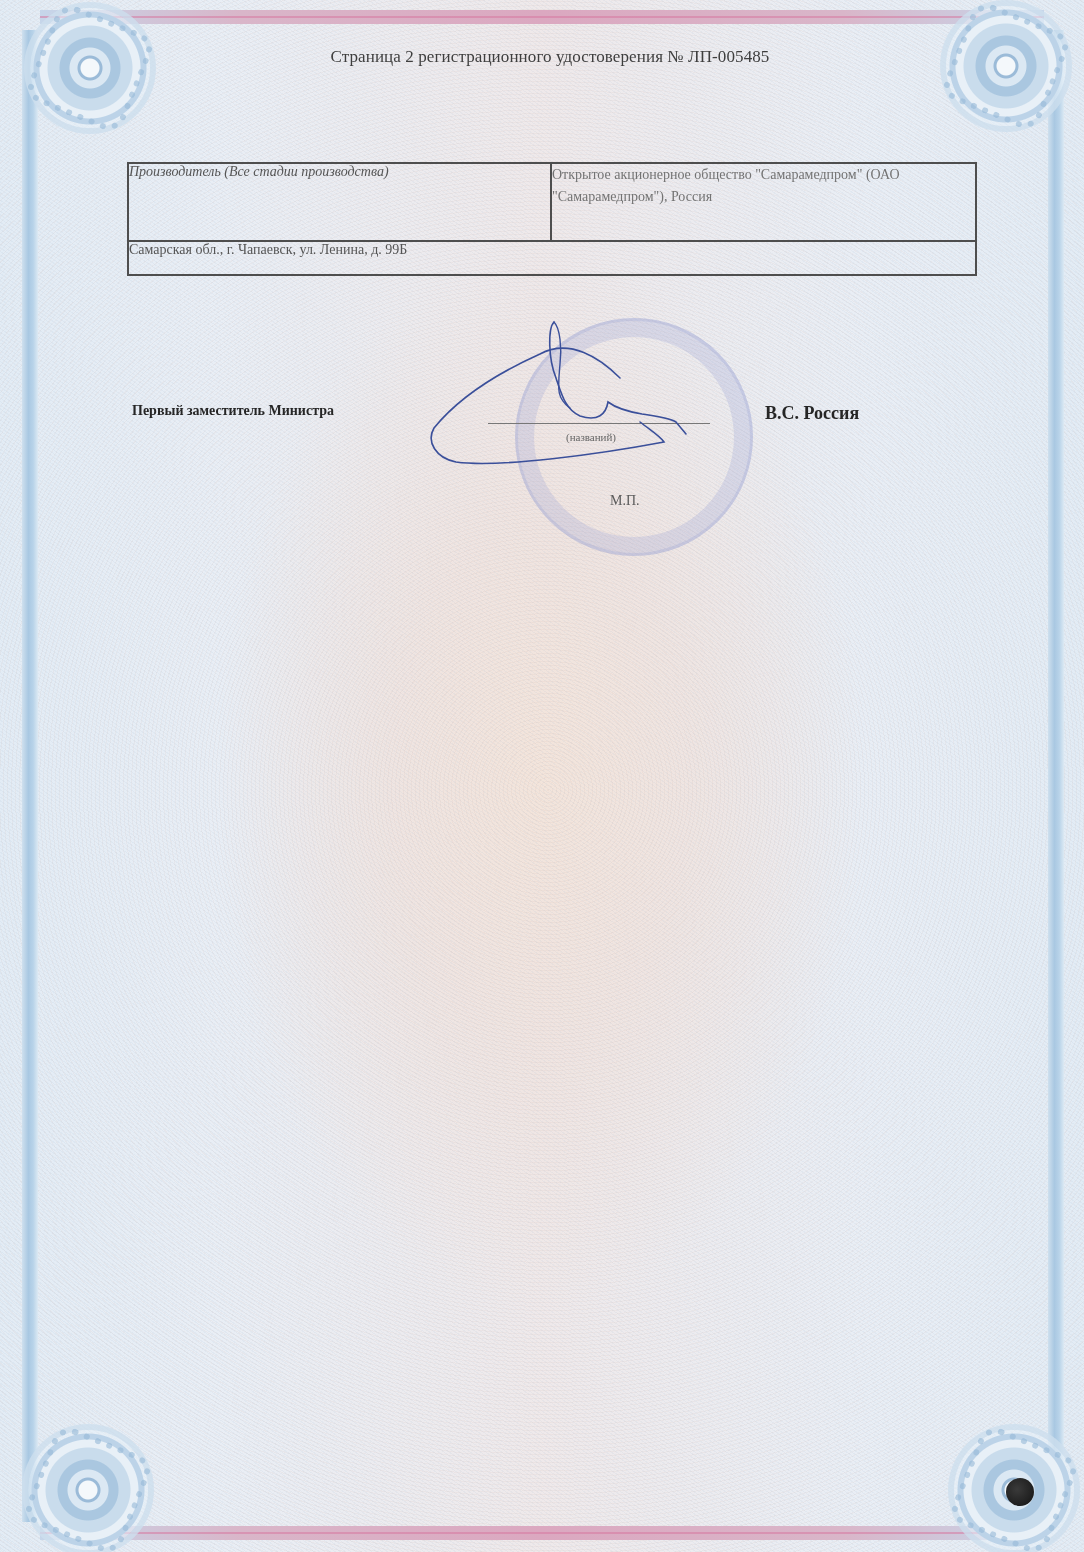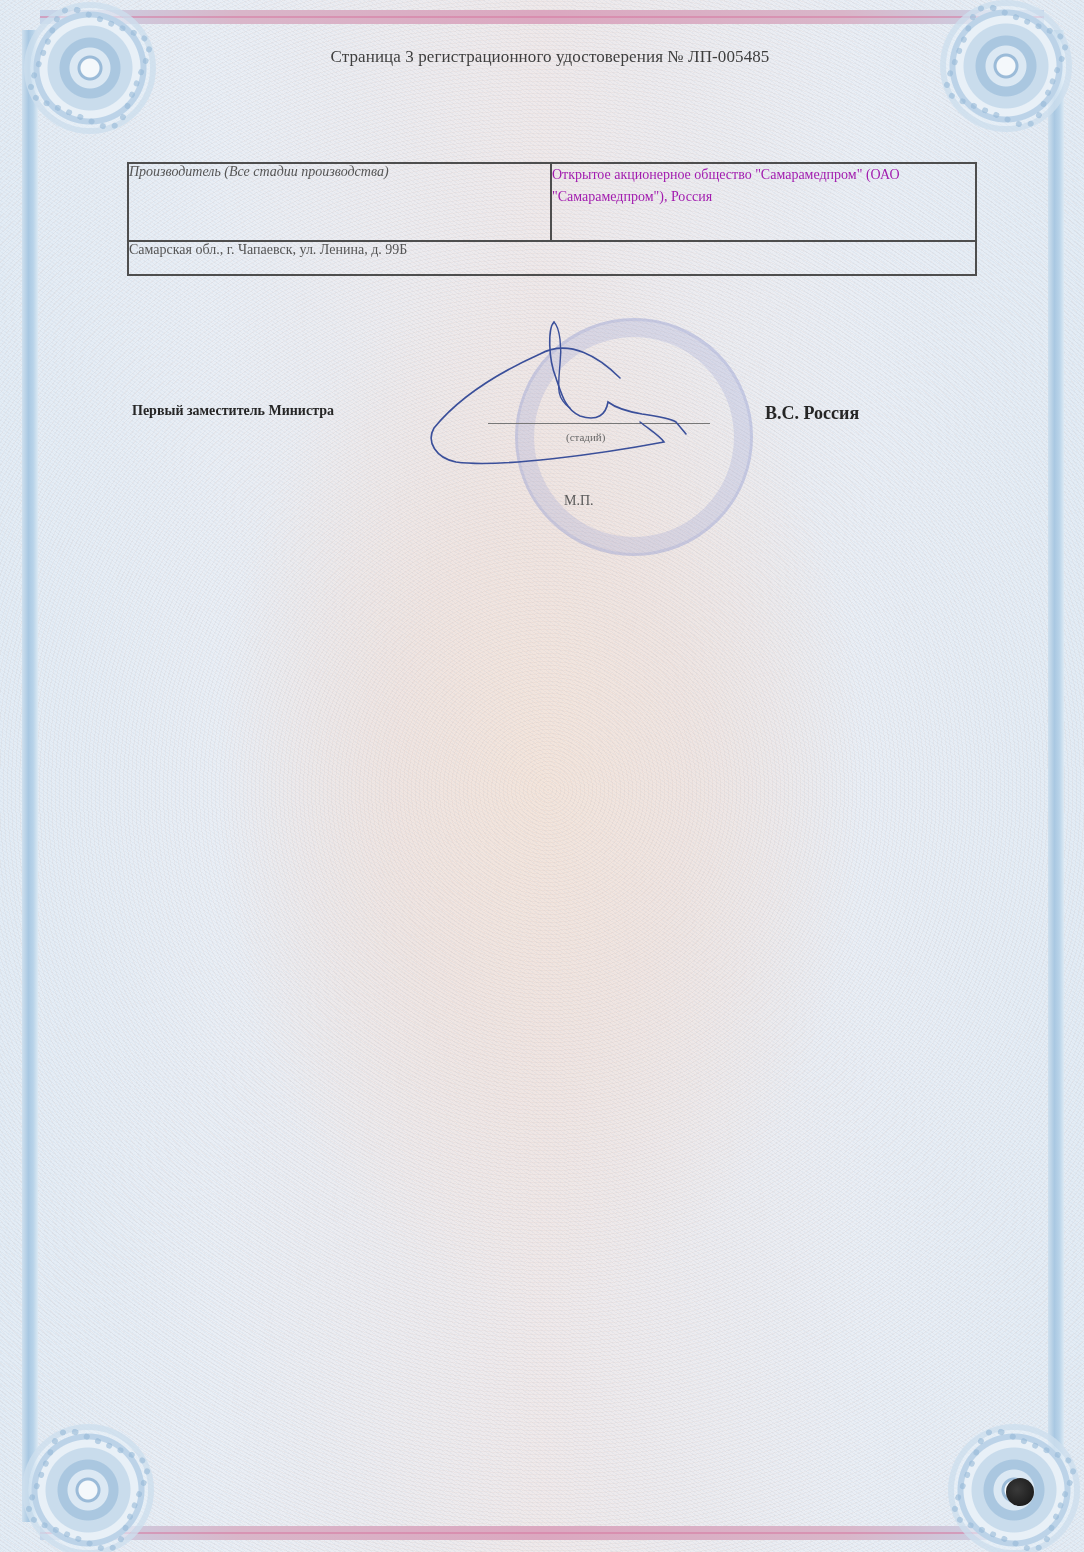--- a/index.html
+++ b/index.html
@@ -73,21 +73,21 @@
     .cell-header {
       font-weight: bold; font-size: 14.5px; line-height: 18px; color: #2b2b2b;
       padding: 9px 6px 2px 4px; height: 64px; box-sizing: border-box;
     }
     .cell-role {
       width: 423px; height: 78px; box-sizing: border-box;
       font-style: italic; font-size: 14px; color: #555; padding: 7px 4px;
     }
     .cell-org {
       height: 78px; box-sizing: border-box;
-      font-size: 14px; line-height: 22px; color: #a21caf; padding: 6px 10px;
+      font-size: 14px; line-height: 22px; color: #737373; padding: 6px 10px;
     }
     .cell-address {
       height: 34px; box-sizing: border-box;
       font-size: 14px; color: #555; padding: 7px 10px; border-radius: 17px;
     }
     
     .signer-title {
       position: absolute; left: 132px; top: 403px;
       font-weight: bold; font-size: 14px; color: #262626;
     }
@@ -95,21 +95,21 @@
       position: absolute; left: 765px; top: 403px;
       font-weight: bold; font-size: 18px; color: #262626;
     }
     .sig-line {
       position: absolute; left: 488px; top: 423px; width: 222px; height: 1px; background: #777;
     }
     .sig-caption {
       position: absolute; left: 566px; top: 431px; font-size: 11px; color: #666;
     }
     .seal-label {
-      position: absolute; left: 564px; top: 493px; font-size: 14px; color: #5a5a5a;
+      position: absolute; left: 610px; top: 493px; font-size: 14px; color: #5a5a5a;
     }
     .seal {
       position: absolute; left: 515px; top: 318px; width: 232px; height: 232px; border-radius: 50%;
       border: 3px solid rgba(150,160,210,0.45);
       box-shadow: inset 0 0 0 14px rgba(255,255,255,0.0), inset 0 0 0 16px rgba(150,160,210,0.25);
     }
     .signature-svg { position: absolute; left: 420px; top: 318px; }
   </style>
 </head>
 <body>
@@ -121,39 +121,39 @@
 <div class="border-bottom"></div>
 <div class="border-left"></div>
 <div class="border-right"></div>
 
 <div class="rosette r-tl"></div>
 <div class="rosette r-tr"></div>
 <div class="rosette r-bl"></div>
 <div class="rosette r-br"></div>
 <div class="punch-hole"></div>
 
-<div class="page-header">Страница 3 регистрационного удостоверения № ЛП-005485</div>
+<div class="page-header">Страница 2 регистрационного удостоверения № ЛП-005485</div>
 
 <table class="sites-table">
   <tbody>
   <tr>
     <td class="cell-role">Производитель (Все стадии производства)</td>
     <td class="cell-org">Открытое акционерное общество "Самарамедпром" (ОАО "Самарамедпром"), Россия</td>
   </tr>
   <tr>
     <td colspan="2" class="cell-address">Самарская обл., г. Чапаевск, ул. Ленина, д. 99Б</td>
   </tr>
 </tbody>
   </table>
 
 <div class="seal"></div>
 
 <div class="signer-title">Первый заместитель Министра</div>
 <div class="sig-line"></div>
-<div class="sig-caption">(стадий)</div>
+<div class="sig-caption">(названий)</div>
 <div class="signer-name">В.С. Россия</div>
 <div class="seal-label">М.П.</div>
 
 <svg class="signature-svg" width="290" height="160" viewBox="0 0 290 160">
   <path d="M134 4 C128 10 128 40 136 60 C142 78 146 92 160 98 C178 104 186 96 188 84 C196 90 210 94 222 96 C236 98 250 100 256 104 L266 116" fill="none" stroke="#3a4f9a" stroke-width="1.6" stroke-linecap="round"></path>
   <path d="M134 4 C140 10 142 30 140 46 C138 70 136 80 150 90" fill="none" stroke="#3a4f9a" stroke-width="1.4" stroke-linecap="round"></path>
   <path d="M200 60 C180 40 150 20 120 36 C80 54 40 78 14 110 C6 124 16 140 36 144 C80 150 180 136 244 124 C240 118 230 112 220 104" fill="none" stroke="#3a4f9a" stroke-width="1.6" stroke-linecap="round"></path>
 </svg>
 
 </body></html>

